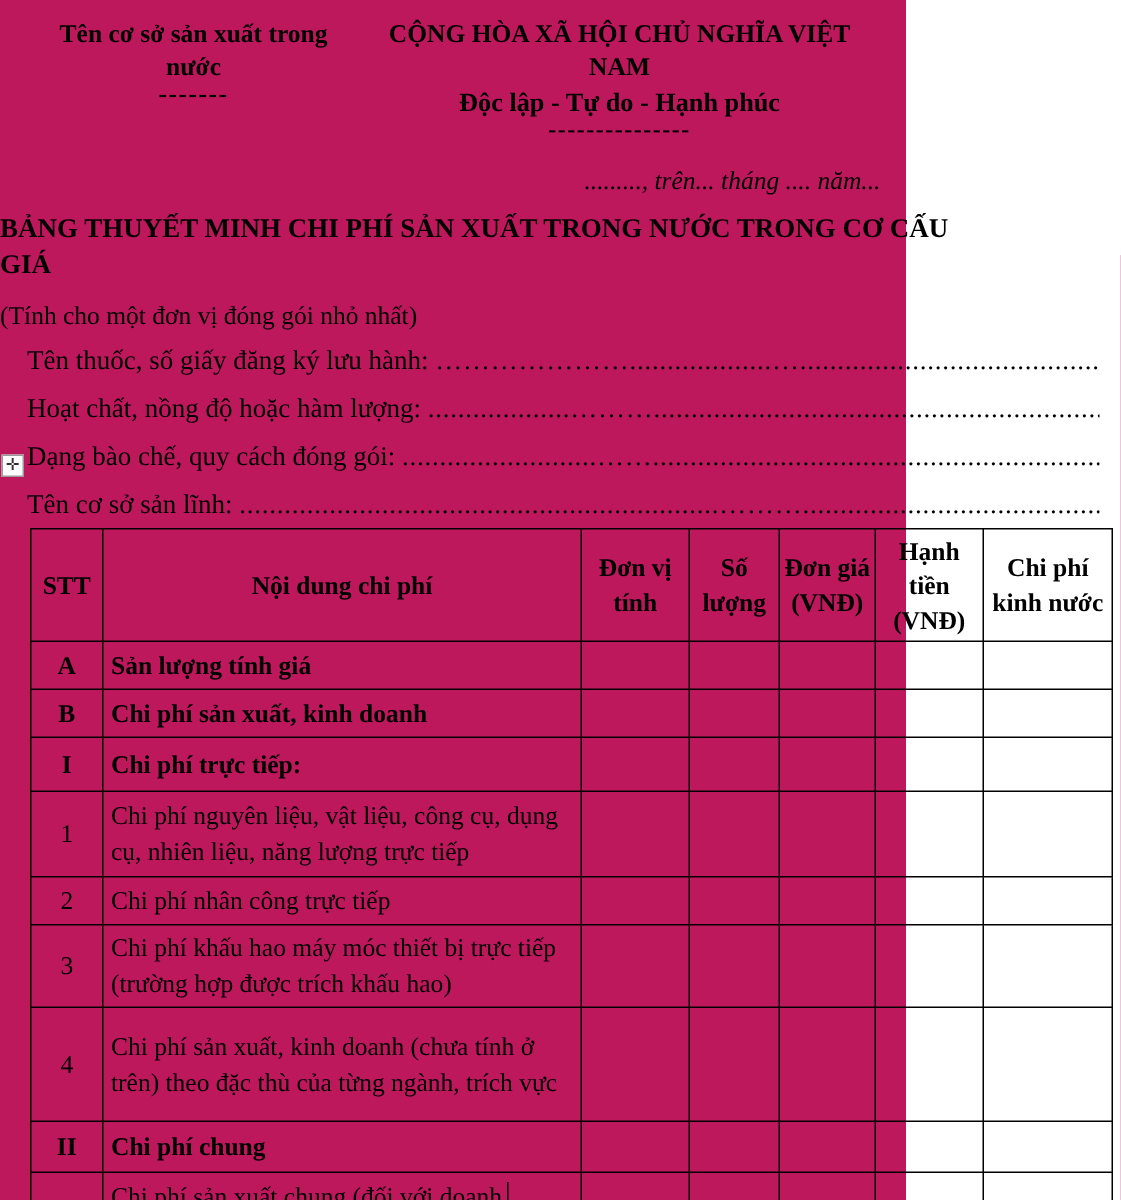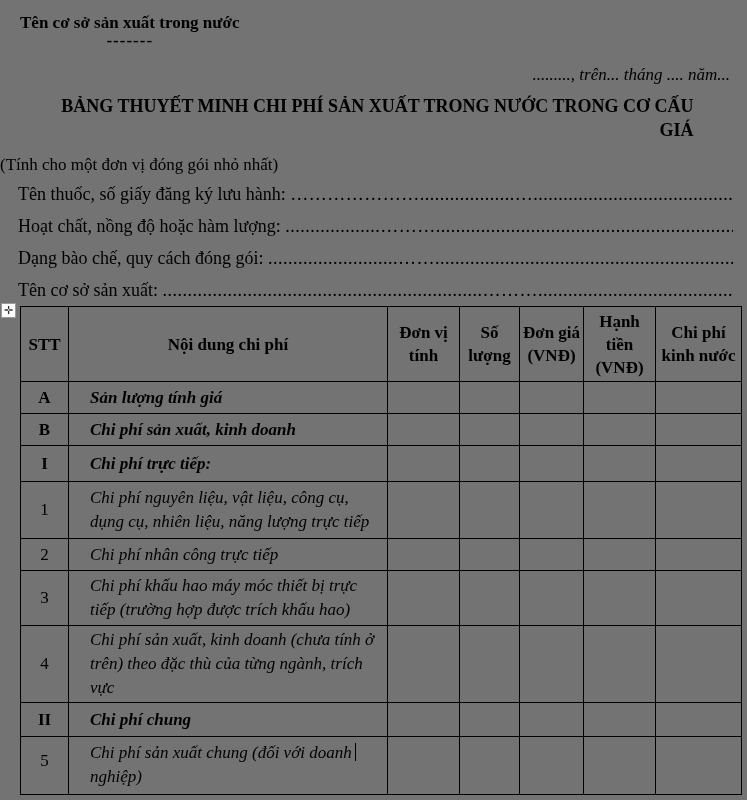--- a/index.html
+++ b/index.html
@@ -2,33 +2,33 @@
 <html lang="vi"><head>
 <meta charset="utf-8">
 <style>
   * { margin:0; padding:0; box-sizing:border-box; }
   html,body { background:#fff; }
   body {
     width:747px; height:800px; overflow:hidden;
     font-family:"Liberation Serif","DejaVu Serif",serif;
     color:#000;
   }
-  .page { position:relative; width:747px; height:800px; padding-top:12px; background:#737373; }
+  .page { position:relative; width:604px; height:800px; padding-top:12px; background:#be185d; }
 
   .top-header { display:flex; justify-content:space-between; padding:0 16px 0 20px; }
   .org-block { text-align:center; font-weight:bold; font-size:17px; line-height:22px; }
   .org-divider { font-weight:bold; line-height:14px; letter-spacing:1px; }
   .national-block { text-align:center; font-weight:bold; }
   .nat-title { font-size:17px; line-height:22px; }
   .nat-motto { font-size:17.5px; line-height:24px; }
   .nat-divider { line-height:14px; letter-spacing:1px; }
 
   .date-line { margin-top:16px; padding-right:17px; text-align:right; font-style:italic; font-size:17px; line-height:22px; }
 
-  .doc-title { width:640px; margin:8px auto 0; text-align:right; font-weight:bold; font-size:18px; line-height:24px; }
+  .doc-title { width:640px; margin:8px auto 0; text-align:left; font-weight:bold; font-size:18px; line-height:24px; }
   .doc-subtitle { margin-top:12px; text-align:left; font-size:17px; line-height:22px; }
 
   .fields { margin-top:2px; padding:0 14px 0 18px; }
   .field-line { font-size:18px; line-height:32px; white-space:nowrap; overflow:hidden; width:715px; }
   .field-dots { letter-spacing:0.5px; }
 
   .move-handle {
     position:absolute; left:1px; top:303px; width:15px; height:15px;
     border:1px solid #9a9a9a; background:#fdfdfd;
     display:flex; align-items:center; justify-content:center;
@@ -36,21 +36,21 @@
   }
 
   table.cost-table {
     margin-left:20px; width:721px;
     border-collapse:collapse; table-layout:fixed;
     font-size:17px;
   }
   .cost-table th, .cost-table td { border:1.5px solid #000; vertical-align:middle; overflow:hidden; }
   .cost-table th { font-weight:bold; text-align:center; line-height:23px; padding:1px; height:75px; }
   td.stt-cell { text-align:center; padding:1px; }
-  td.content-cell { text-align:left; padding:2px 2px 2px 21px; line-height:24px;font-style:italic; }
+  td.content-cell { text-align:left; padding:2px 2px 2px 5px; line-height:24px; }
   tr.section-row td { font-weight:bold; }
   tr.r-a td, tr.r-b td, tr.r-2 td { height:32px; }
   tr.r-i td { height:36px; }
   tr.r-1 td { height:57px; }
   tr.r-3 td { height:55px; }
   tr.r-4 td { height:76px; }
   tr.r-ii td { height:34px; }
   tr.r-5 td { height:58px; vertical-align:top; }
   tr.r-5 td.stt-cell { padding-top:14px; }
   tr.r-5 td.content-cell { padding-top:4px; }
@@ -60,20 +60,25 @@
 </head>
 <body>
 
 <div class="page">
 
   <div class="top-header">
     <div class="org-block">
       <div>Tên cơ sở sản xuất trong nước</div>
       <div class="org-divider">-------</div>
     </div>
+    <div class="national-block">
+      <div class="nat-title">CỘNG HÒA XÃ HỘI CHỦ NGHĨA VIỆT NAM</div>
+      <div class="nat-motto">Độc lập - Tự do - Hạnh phúc</div>
+      <div class="nat-divider">---------------</div>
+    </div>
   </div>
 
   <div class="date-line">........., trên... tháng .... năm...</div>
 
   <div class="doc-title">BẢNG THUYẾT MINH CHI PHÍ SẢN XUẤT TRONG NƯỚC TRONG CƠ CẤU GIÁ</div>
   <div class="doc-subtitle">(Tính cho một đơn vị đóng gói nhỏ nhất)</div>
 
   <div class="fields">
     <div class="field-line">
       <span>Tên thuốc, số giấy đăng ký lưu hành:</span>
@@ -81,21 +86,21 @@
     </div>
     <div class="field-line">
       <span>Hoạt chất, nồng độ hoặc hàm lượng:</span>
       <span class="field-dots">...................……….....................................................................................</span>
     </div>
     <div class="field-line">
       <span>Dạng bào chế, quy cách đóng gói:</span>
       <span class="field-dots">..........................…….....................................................................................</span>
     </div>
     <div class="field-line">
-      <span>Tên cơ sở sản xuất:</span>
+      <span>Tên cơ sở sản lĩnh:</span>
       <span class="field-dots">................................................................……….........................................................</span>
     </div>
   </div>
 
   <div class="move-handle">
     <span>✛</span>
   </div>
 
   <table class="cost-table">
     <colgroup>

